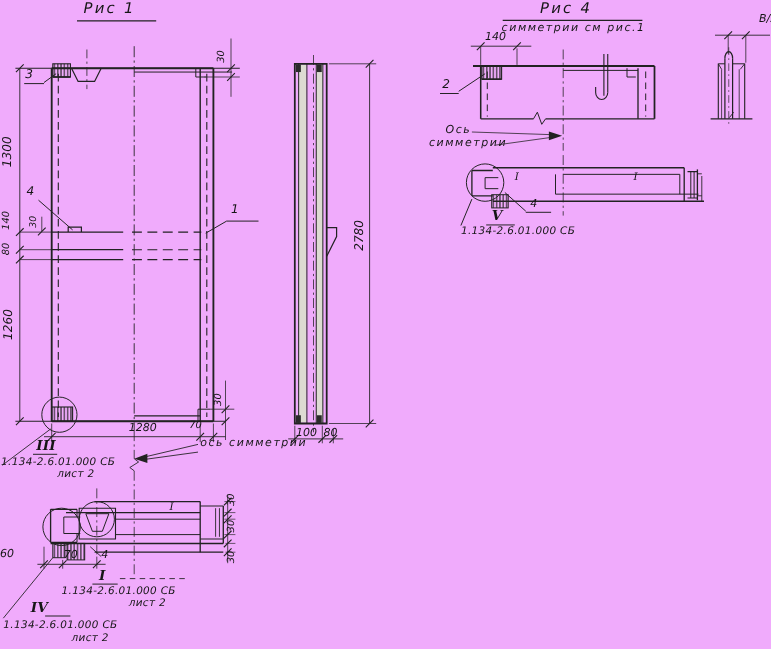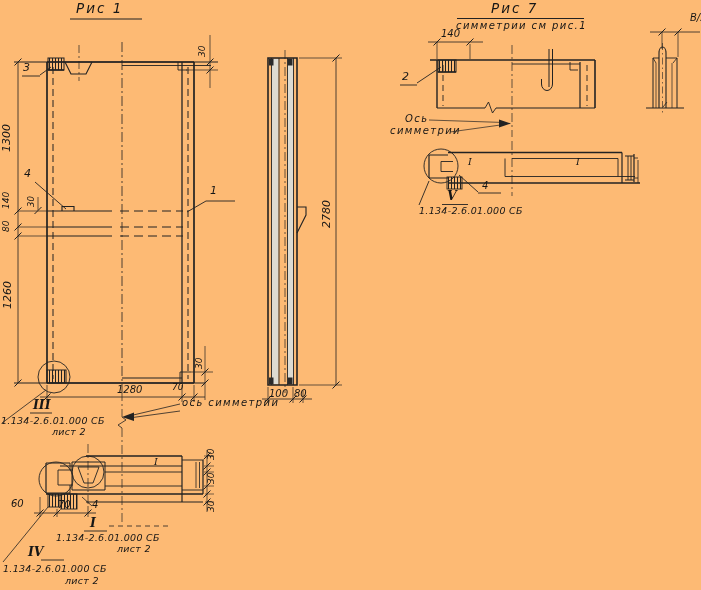--- a/index.html
+++ b/index.html
@@ -1,16 +1,16 @@
 <!DOCTYPE html>
 <html><head>
 <meta charset="utf-8">
 <style>
   html,body{margin:0;padding:0;background:#e8e8e4}
-  .stage{position:relative;width:701px;height:590px;background:#fdba74;overflow:hidden;
+  .stage{position:relative;width:701px;height:590px;background:#f0abfc;overflow:hidden;
          font-family:"DejaVu Sans",sans-serif}
   .stage svg{position:absolute;left:0;top:0}
   .t{position:absolute;font-style:italic;color:#161616;white-space:nowrap;line-height:1;
      font-family:"DejaVu Sans",sans-serif}
   .s14{font-size:13.5px;letter-spacing:2px}
   .s11{font-size:11px}
   .s10{font-size:10px}
   .s9{font-size:9px}
   .s85{font-size:8.5px}
   .sp{letter-spacing:1.4px}
@@ -220,35 +220,35 @@
 <div class="t s9" style="left:172px;top:383px">70</div>
 <div class="t s10 sp" style="left:182px;top:398px">ось симметрии</div>
 <div class="t num" style="left:33px;top:399px">III</div>
 <div class="t doc" style="left:1px;top:416px">1.134-2.6.01.000 СБ</div>
 <div class="t doc" style="left:52px;top:427px">лист 2</div>
 
 <div class="t s11 rot" style="left:321px;top:228px">2780</div>
 <div class="t s10" style="left:269px;top:389px">100</div>
 <div class="t s10" style="left:294px;top:389px">80</div>
 
-<div class="t s10" style="left:11px;top:499px">60</div>
+<div class="t s10" style="left:0;top:499px">60</div>
 <div class="t s10" style="left:58px;top:500px">70</div>
 <div class="t s10" style="left:92px;top:500px">4</div>
 <div class="t s9 rot" style="left:207px;top:460px">30</div>
 <div class="t s9 rot" style="left:207px;top:484px">30</div>
 <div class="t s9 rot" style="left:207px;top:512px">30</div>
 <div class="t mark" style="left:154px;top:457px">I</div>
 <div class="t num" style="left:90px;top:517px">I</div>
 <div class="t doc" style="left:56px;top:533px">1.134-2.6.01.000 СБ</div>
 <div class="t doc" style="left:117px;top:544px">лист 2</div>
 <div class="t num" style="left:28px;top:546px">IV</div>
 <div class="t doc" style="left:3px;top:564px">1.134-2.6.01.000 СБ</div>
 <div class="t doc" style="left:65px;top:576px">лист 2</div>
 
-<div class="t s14" style="left:491px;top:2px">Рис 7</div>
+<div class="t s14" style="left:491px;top:2px">Рис 4</div>
 <div class="t s10 sp" style="left:456px;top:21px">симметрии см рис.1</div>
 <div class="t s10" style="left:441px;top:29px">140</div>
 <div class="t s11" style="left:402px;top:71px">2</div>
 <div class="t s10 sp" style="left:405px;top:114px">Ось</div>
 <div class="t s10 sp" style="left:390px;top:126px">симметрии</div>
 <div class="t s10" style="left:482px;top:181px">4</div>
 <div class="t mark" style="left:468px;top:157px">I</div>
 <div class="t mark" style="left:576px;top:157px">I</div>
 <div class="t num" style="left:447px;top:190px">V</div>
 <div class="t doc" style="left:419px;top:206px">1.134-2.6.01.000 СБ</div>

